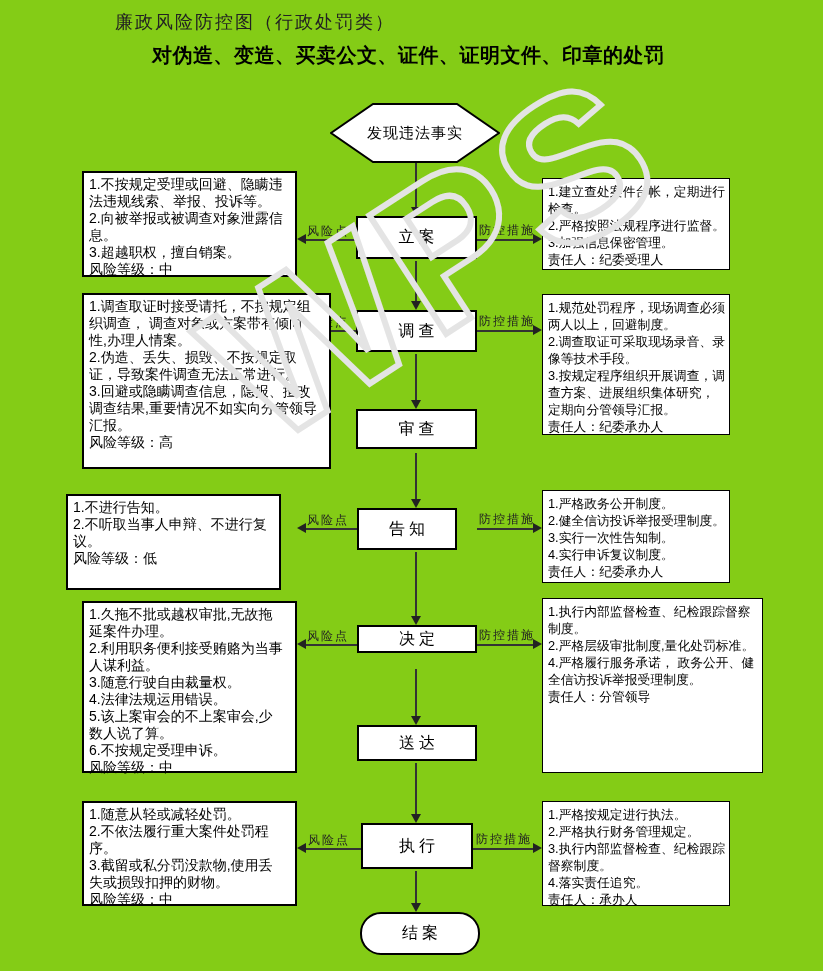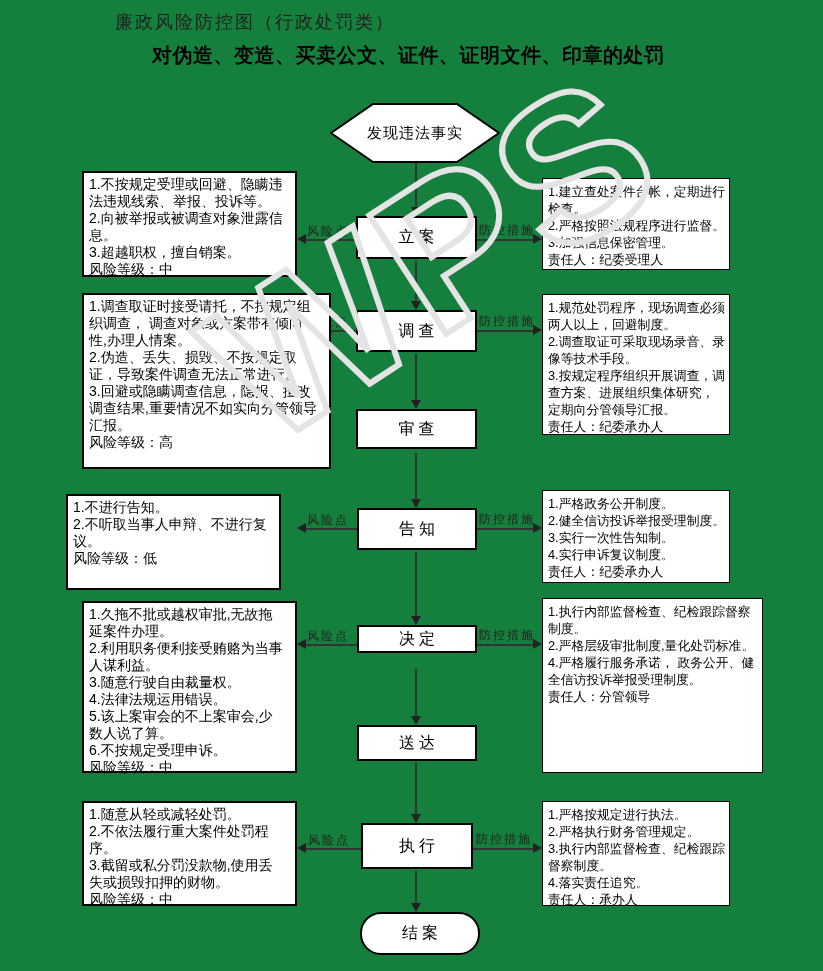--- a/index.html
+++ b/index.html
@@ -1,17 +1,17 @@
 <!DOCTYPE html>
 <html><head>
 <meta charset="utf-8">
 <style>
   html,body{margin:0;padding:0;background:#fff;}
   #canvas{
-    position:relative;width:823px;height:971px;background:#15803d;overflow:hidden;
+    position:relative;width:823px;height:971px;background:#84cc16;overflow:hidden;
     font-family:"Liberation Sans","DejaVu Sans",sans-serif;color:#000;
   }
   .title{position:absolute;left:115px;top:10px;font-size:18px;letter-spacing:2px;color:#222;font-weight:400;}
   .subtitle{position:absolute;left:152px;top:42px;font-size:20px;font-weight:bold;letter-spacing:0.5px;color:#000;}
   
   .sbox{position:absolute;background:#fff;border:2px solid #000;box-sizing:border-box;
         font-size:14px;line-height:17px;padding:3px 12px 3px 5px;}
   .sbox.right{border-width:1.5px;font-size:12.8px;padding:4px 2px 3px 5px;}
   
   .cbox{position:absolute;background:#fff;border:2px solid #000;box-sizing:border-box;
@@ -98,21 +98,21 @@
 
   <div class="flabel" style="left:479px;top:222px">防控措施</div>
   <div class="flabel" style="left:479px;top:313px">防控措施</div>
   <div class="flabel" style="left:479px;top:511px">防控措施</div>
   <div class="flabel" style="left:479px;top:627px">防控措施</div>
   <div class="flabel" style="left:476px;top:831px">防控措施</div>
 
   <div class="cbox" style="left:356px;top:216px;width:121px;height:43px">立案</div>
   <div class="cbox" style="left:356px;top:310px;width:121px;height:42px">调查</div>
   <div class="cbox" style="left:356px;top:409px;width:121px;height:40px">审查</div>
-  <div class="cbox" style="left:357px;top:508px;width:120px;height:42px">告知</div>
+  <div class="cbox" style="left:357px;top:508px;width:100px;height:42px">告知</div>
   <div class="cbox" style="left:357px;top:625px;width:120px;height:28px">决定</div>
   <div class="cbox" style="left:357px;top:725px;width:120px;height:36px">送达</div>
   <div class="cbox" style="left:361px;top:823px;width:112px;height:46px">执行</div>
   <div class="cbox stadium" style="left:360px;top:912px;width:120px;height:43px">结案</div>
 
   <div class="sbox" style="left:82px;top:171px;width:215px;height:106px">
       <div>1.不按规定受理或回避、隐瞒违法违规线索、举报、投诉等。</div>
       <div>2.向被举报或被调查对象泄露信息。</div>
       <div>3.超越职权，擅自销案。</div>
       <div>风险等级：中</div>

